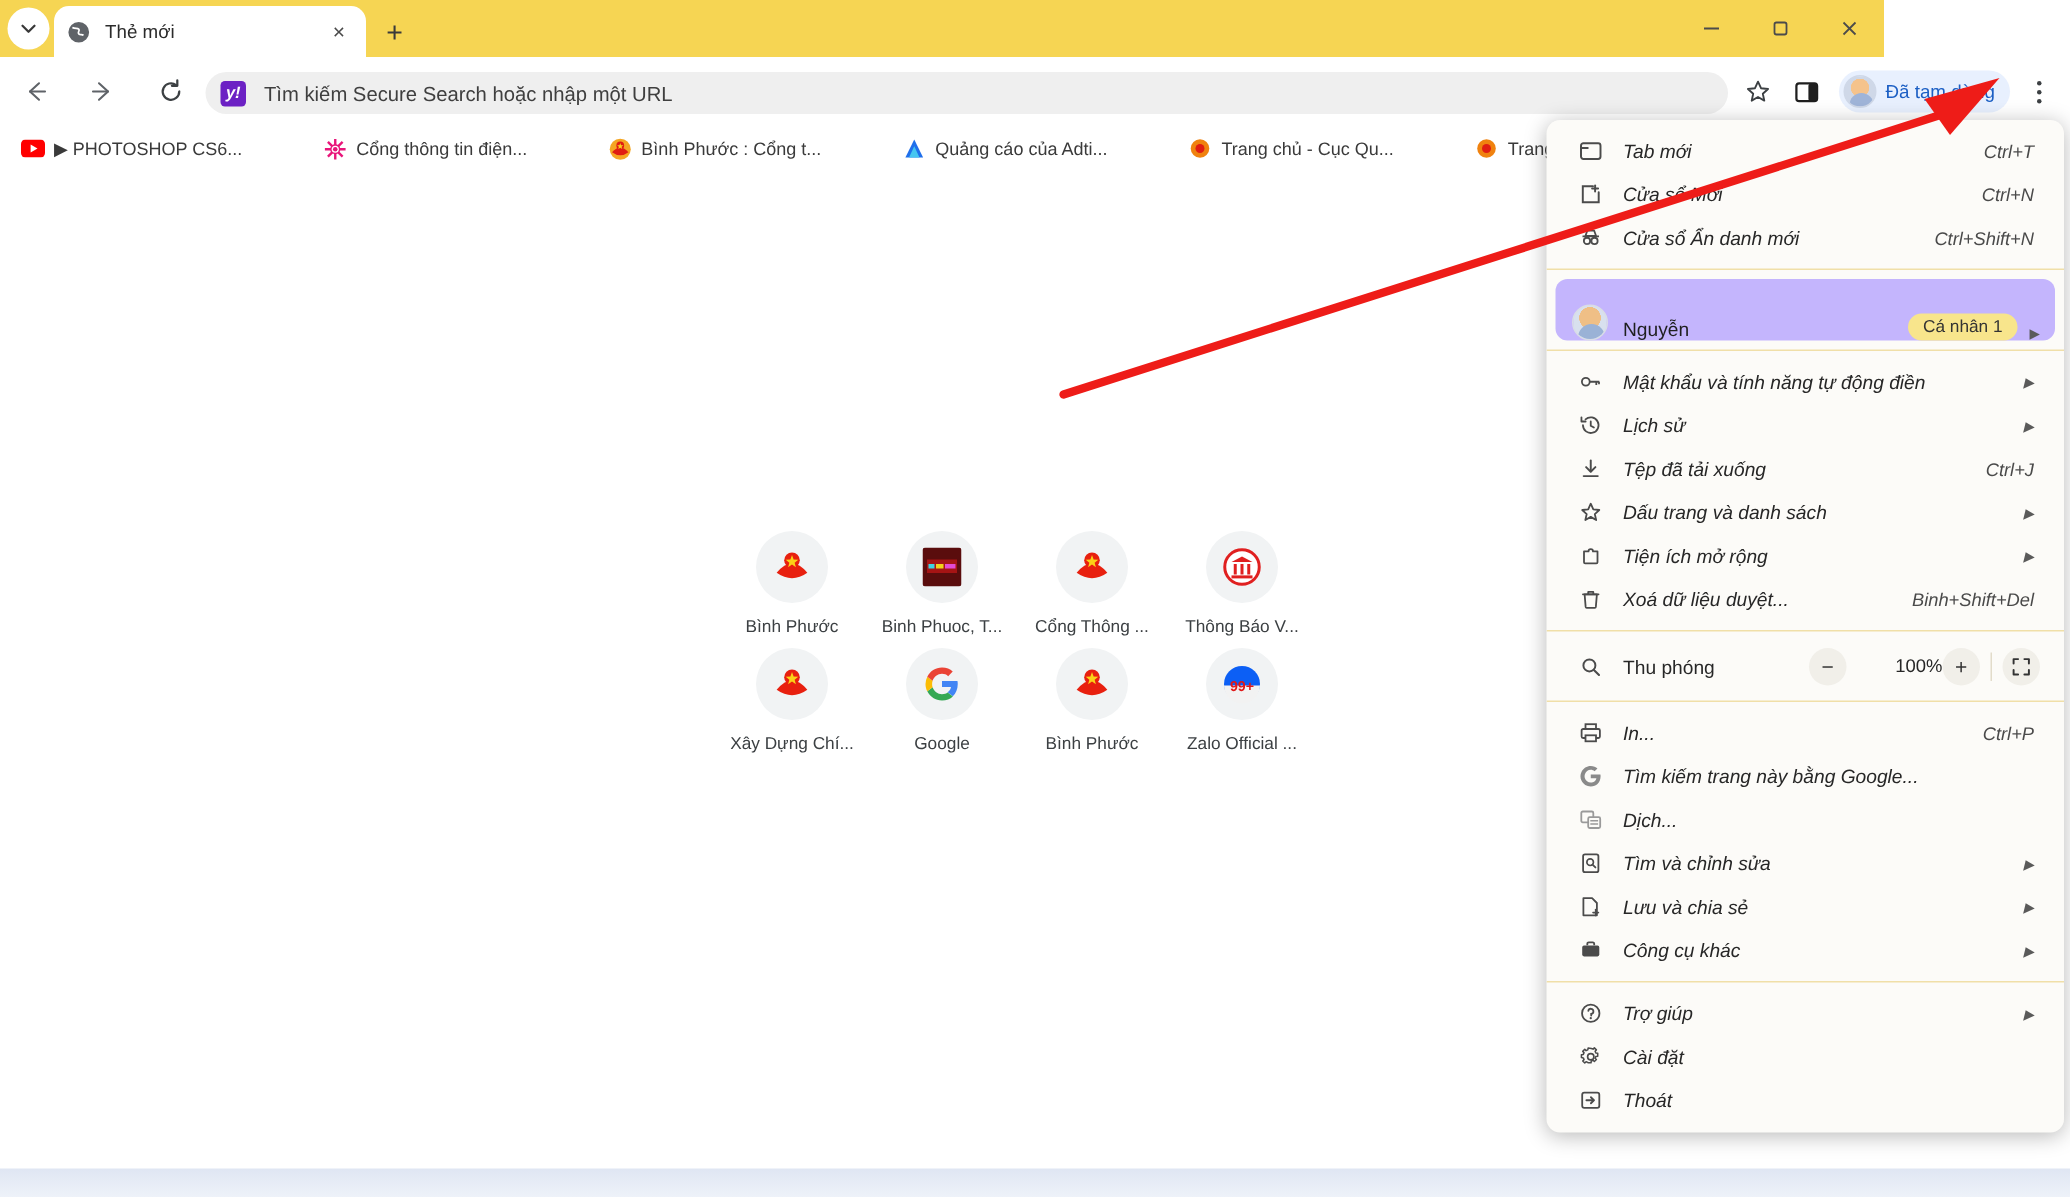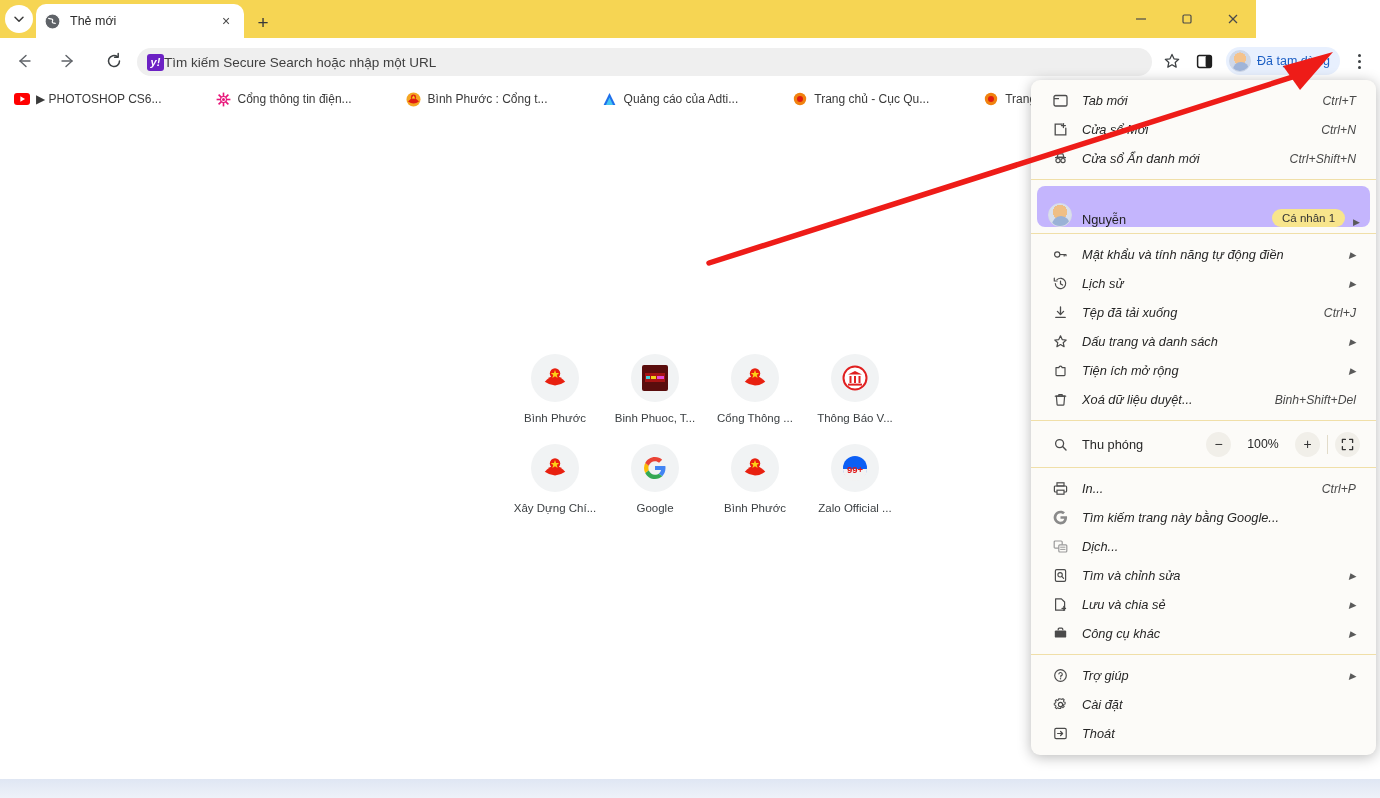--- a/index.html
+++ b/index.html
@@ -66,21 +66,21 @@
     background:#efefef; border-radius:14px; display:flex; align-items:center;
     padding:0 10px;
   }
   .omni-engine {
     width:17px; height:17px; border-radius:3px; background:#6c21c4;
     display:flex; align-items:center; justify-content:center; flex:none;
     color:#ffffff; font-size:11px; font-weight:bold; font-style:italic;
     line-height:1;
   }
   .omni-text {
-    font-size:13.5px; color:#3f3f3f; white-space:nowrap;
+    margin-left:12px; font-size:13.5px; color:#3f3f3f; white-space:nowrap;
     overflow:hidden; text-overflow:ellipsis;
   }
   .tb-right { position:absolute; right:6px; top:45px; display:flex; align-items:center; }
   .profile-chip {
     display:flex; align-items:center; height:28px; border-radius:14px;
     background:#e8f0fe; padding:0 10px 0 3px; margin-left:6px;
   }
   .profile-av {
     width:22px; height:22px; border-radius:50%; flex:none;
     background:radial-gradient(circle at 50% 38%, #f5c38c 0 38%, #cfd8e8 39% 100%);
@@ -106,22 +106,22 @@
   .bm { display:flex; align-items:center; height:24px; padding:0 8px; border-radius:4px; }
   .bm-ico { width:16px; height:16px; flex:none; margin-right:6px; display:flex; align-items:center; justify-content:center; }
   .bm-label { font-size:12px; color:#3a3a3a; white-space:nowrap; }
 
   
   .page {
     position:absolute; left:0; top:114px; width:1380px; height:665px;
     background:#ffffff;
   }
   .shortcuts {
-    position:absolute; left:505px; top:232px; width:400px;
-    display:grid; grid-template-columns:repeat(4, 100px); row-gap:12px;
+    position:absolute; left:478px; top:232px; width:400px;
+    display:grid; grid-template-columns:repeat(4, 100px); 
   }
   .sc { width:100px; display:flex; flex-direction:column; align-items:center; padding-top:8px; border-radius:8px; }
   .sc-tile {
     width:48px; height:48px; border-radius:50%; background:#f1f3f4;
     display:flex; align-items:center; justify-content:center;
   }
   .sc-label {
     margin-top:10px; font-size:11.5px; color:#3c4043; max-width:96px;
     white-space:nowrap; overflow:hidden; text-overflow:ellipsis; text-align:center;
   }
@@ -169,21 +169,21 @@
     font-size:11.5px; color:#333; white-space:nowrap;
   }
 
   .zoom-row { height:34px; display:flex; align-items:center; padding:0 10px 0 16px; margin:0 6px; }
   .zoom-label { flex:1; font-size:12.8px; color:#272727; margin-left:9px; }
   .zbtn {
     width:25px; height:25px; border-radius:50%; background:#f1efe9;
     display:flex; align-items:center; justify-content:center;
     color:#333; font-size:14px; line-height:1;
   }
-  .zval { font-size:12.3px; color:#272727; width:64px; text-align:center; }
+  .zval { font-size:12.3px; color:#272727; width:64px; text-align:right; }
   .zdiv { width:1px; height:19px; background:#e2dcca; margin:0 7px; }
   .zfull {
     width:25px; height:25px; border-radius:50%; background:#f1efe9;
     display:flex; align-items:center; justify-content:center;
   }
 
   
   .arrow { position:absolute; left:0; top:0; width:1380px; height:798px; pointer-events:none; }
 </style>
 </head>

